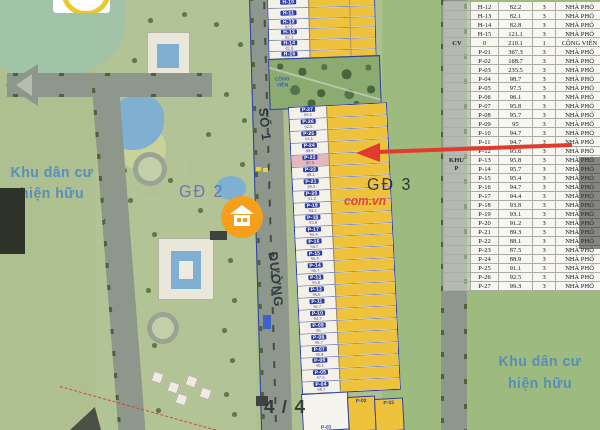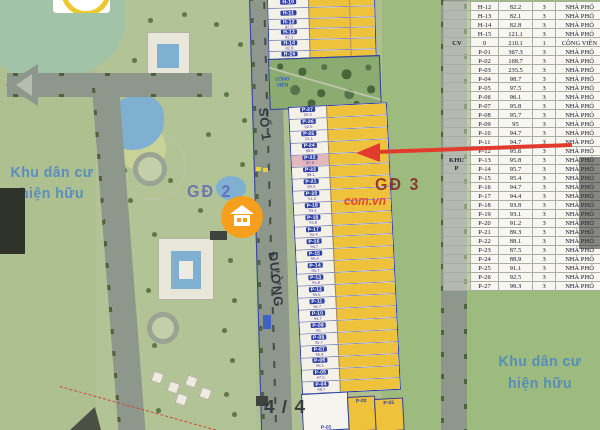--- a/index.html
+++ b/index.html
@@ -62,23 +62,23 @@
   #lot-p02{left:347px;top:397px;width:26px;height:33px;background:#efc23c;align-items:flex-start;}
   #lot-p03{left:374px;top:399px;width:27px;height:31px;background:#efc23c;align-items:flex-start;}
   
   .mk-yellow{width:5px;height:4px;background:#e8d23e;}
   .mk-dark{background:#3e4340;}
   .mk-blue{left:263px;top:315px;width:8px;height:14px;background:#3f62c8;}
   
   .lbl-res{color:#5089c2;font-weight:bold;font-size:14px;opacity:.9;text-align:center;line-height:1.5;letter-spacing:.5px;}
   #res-left{left:2px;top:162px;width:100px;}
   #res-right{left:480px;top:350px;width:120px;line-height:1.6;}
-  .lbl-gd{font-size:16px;font-weight:bold;letter-spacing:2px;opacity:.8;margin-left:8px;}
+  .lbl-gd{font-size:16px;font-weight:normal;letter-spacing:2px;opacity:.8;}
   #gd2{left:179px;top:183px;color:#5b63b8;}
-  #gd3{left:367px;top:176px;color:#7f1d1d;}
+  #gd3{left:367px;top:176px;color:#0f172a;}
   .lbl-road{font-size:13px;font-weight:bold;color:#1f2933;opacity:.85;letter-spacing:1px;text-align:center;}
   #lbl-so1{left:240px;top:117px;width:50px;transform:rotate(84deg);}
   #lbl-duong{left:244px;top:272px;width:64px;transform:rotate(84deg);}
   #page-marker{left:264px;top:396px;font-size:19px;font-weight:bold;color:#2e3338;opacity:.9;letter-spacing:1px;z-index:6;}
   
   .dark-rect-left{left:0;top:188px;width:25px;height:66px;background:#30332a;z-index:6;}
   .dark-band-right{left:579px;top:157px;width:21px;height:92px;background:rgba(42,44,40,.55);z-index:8;}
   .red-dash{left:60px;top:386px;width:172px;border-top:1.5px dashed #d04838;transform:rotate(15.6deg);transform-origin:top left;z-index:6;}
   .dark-tri{left:70px;top:407px;width:31px;height:23px;background:#4b4f44;clip-path:polygon(80% 0,0 100%,100% 100%);z-index:6;}
   #red-arrow{left:0;top:0;width:600px;height:430px;z-index:9;pointer-events:none;}

